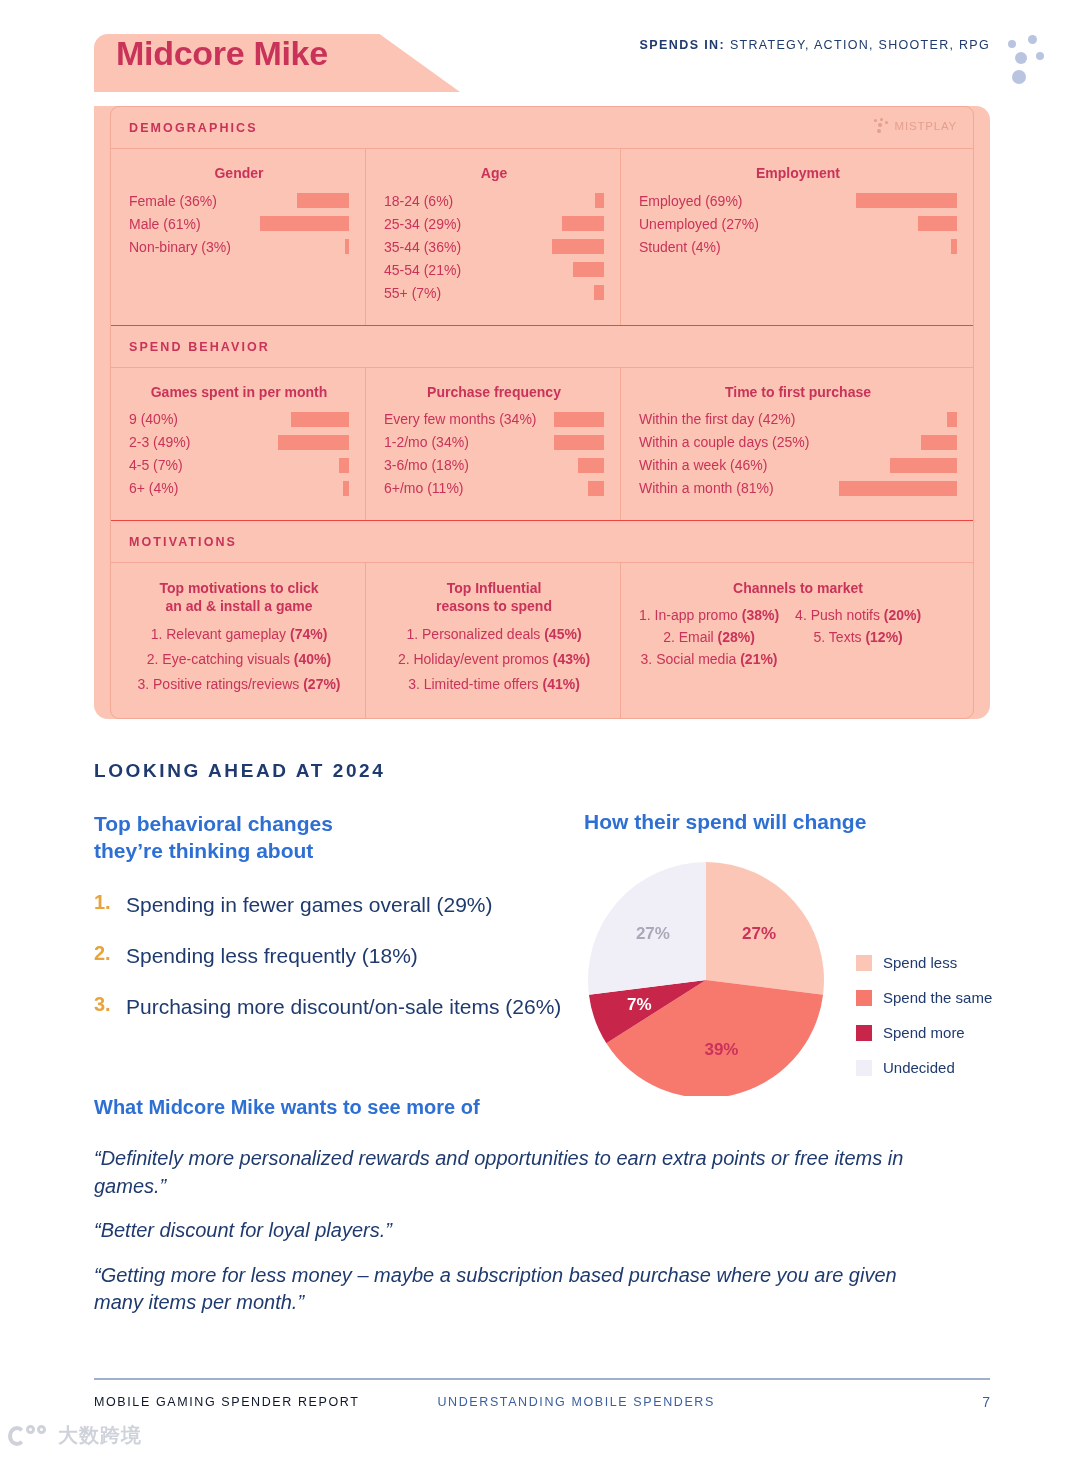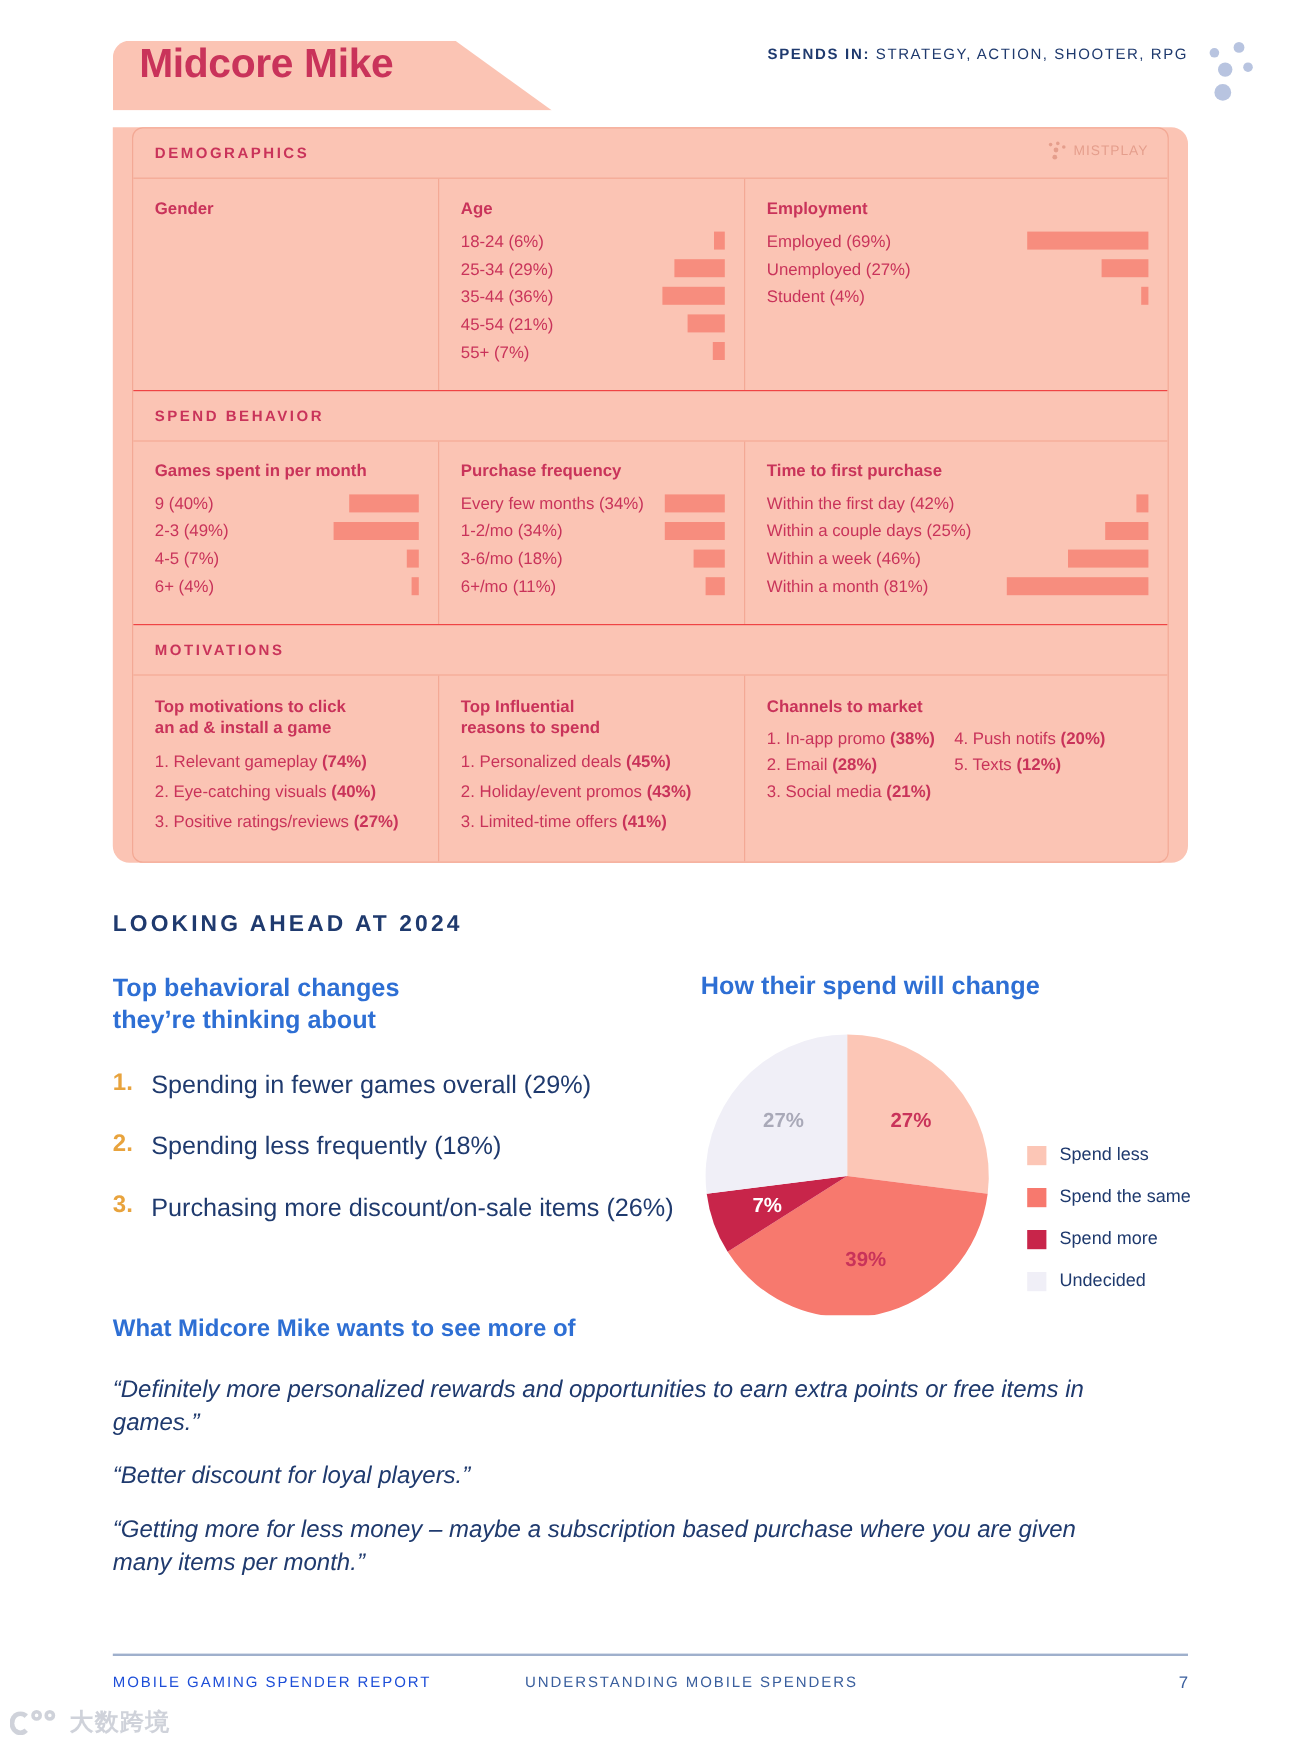--- a/index.html
+++ b/index.html
@@ -83,20 +83,21 @@
   .mistplay-word {
     font-size: 11.5px; letter-spacing: .8px; color: #d4806d; font-weight: 500;
   }
   .mp-dots { position: relative; width: 16px; height: 15px; }
   .mp-dots i { position: absolute; border-radius: 50%; background: #d4806d; display:block; }
 
   .cols { display: flex; }
   .col {
     padding: 16px 16px 18px 18px;
     border-right: 1px solid #f3a995;
+    text-align: center;
   }
   .col:last-child { border-right: none; }
   .col-a { width: 255px; }
   .col-b { width: 255px; }
   .col-c { flex: 1; }
 
   .col-h {
     font-size: 14px; font-weight: bold; color: #c9335a;
     margin-bottom: 9px; line-height: 1.25;
   }
@@ -145,21 +146,21 @@
   .pie-row { display: flex; align-items: flex-start; }
   .pie-svg { width: 258px; height: 242px; }
   .pie-legend { margin-top: 100px; margin-left: 14px; }
   .leg-item { display: flex; align-items: center; margin-bottom: 18px; }
   .leg-sw { width: 16px; height: 16px; flex: none; margin-right: 11px; }
   .leg-label { font-size: 15px; color: #1f3a6e; white-space: nowrap; text-align: center; }
 
   
   .footer-rule { position: absolute; left: 94px; top: 1378px; width: 896px; height: 2px; background: #9fb0cc; }
   .footer { position: absolute; left: 94px; top: 1394px; width: 896px; display: flex; align-items: center; }
-  .f-left { font-size: 12.5px; letter-spacing: 1.6px; color: #1d4ed8; }
+  .f-left { font-size: 12.5px; letter-spacing: 1.6px; color: #0f172a; }
   .f-mid { font-size: 12.5px; letter-spacing: 1.6px; color: #3a5f9e; margin-left: 78px; }
   .f-page { margin-left: auto; font-size: 14px; color: #3a5f9e; }
 
   
   .watermark {
     position: absolute; left: 8px; bottom: 8px;
     display: flex; align-items: center; gap: 8px;
     opacity: .42;
     text-align: center;
   }
@@ -200,20 +201,40 @@
             <i style="left:11px;top:3px;width:3px;height:3px;"></i>
             <i style="left:4px;top:5px;width:4px;height:4px;"></i>
             <i style="left:3px;top:11px;width:4px;height:4px;"></i>
           </div>
           <span class="mistplay-word">MISTPLAY</span>
         </div>
       </div>
       <div class="cols">
         <div class="col col-a">
           <div class="col-h">Gender</div>
+          <div>
+              <div class="stat-row">
+                <span class="stat-label">Female (36%)</span>
+                <span class="stat-barwrap">
+                  <span class="stat-bar" style="width: 52.4444px; background: rgb(247, 141, 126);"></span>
+                </span>
+              </div>
+              <div class="stat-row">
+                <span class="stat-label">Male (61%)</span>
+                <span class="stat-barwrap">
+                  <span class="stat-bar" style="width: 88.8642px; background: rgb(247, 141, 126);"></span>
+                </span>
+              </div>
+              <div class="stat-row">
+                <span class="stat-label">Non-binary (3%)</span>
+                <span class="stat-barwrap">
+                  <span class="stat-bar" style="width: 4.37037px; background: rgb(247, 141, 126);"></span>
+                </span>
+              </div>
+            </div>
         </div>
         <div class="col col-b">
           <div class="col-h">Age</div>
           <div>
               <div class="stat-row">
                 <span class="stat-label">18-24 (6%)</span>
                 <span class="stat-barwrap">
                   <span class="stat-bar" style="width: 8.74074px; background: rgb(247, 141, 126);"></span>
                 </span>
               </div>

